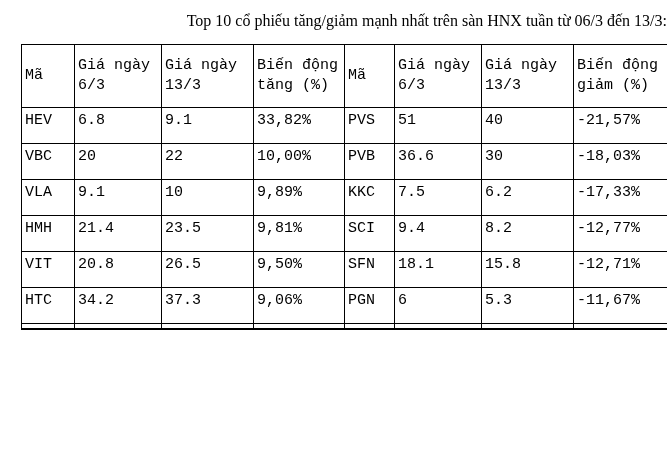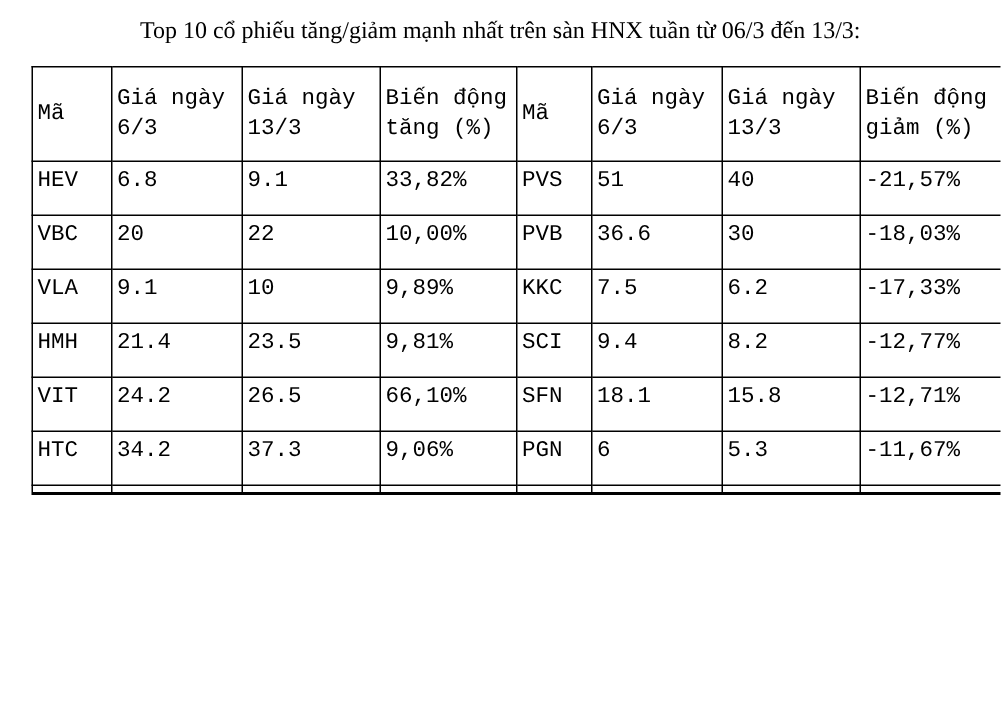--- a/index.html
+++ b/index.html
@@ -9,21 +9,21 @@
     body {
       width: 667px;
       height: 475px;
       background: #ffffff;
       color: #000000;
       font-family: "Liberation Serif", "DejaVu Serif", serif;
       overflow: hidden;
     }
     .page-title {
       margin: 11px 0 0 0;
-      text-align: center;
+      text-align: right;
       font-size: 16px;
       line-height: 19px;
       font-weight: normal;
       white-space: nowrap;
     }
     table.stocks {
       margin: 14px 0 0 21px;
       border-collapse: collapse;
       table-layout: fixed;
       width: 656px;
@@ -127,23 +127,23 @@
         <td>21.4</td>
         <td>23.5</td>
         <td>9,81%</td>
         <td>SCI</td>
         <td>9.4</td>
         <td>8.2</td>
         <td>-12,77%</td>
       </tr>
       <tr>
         <td>VIT</td>
-        <td>24.2</td>
+        <td>20.8</td>
         <td>26.5</td>
-        <td>66,10%</td>
+        <td>9,50%</td>
         <td>SFN</td>
         <td>18.1</td>
         <td>15.8</td>
         <td>-12,71%</td>
       </tr>
       <tr>
         <td>HTC</td>
         <td>34.2</td>
         <td>37.3</td>
         <td>9,06%</td>

